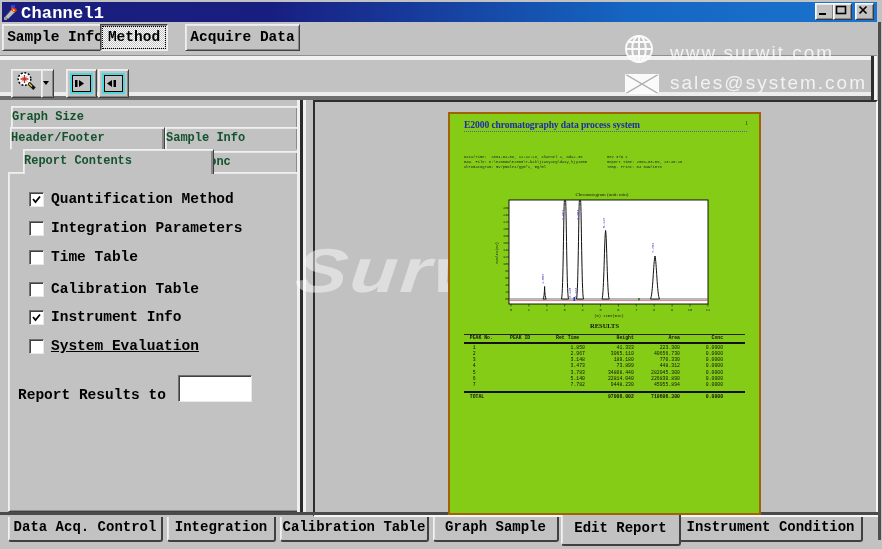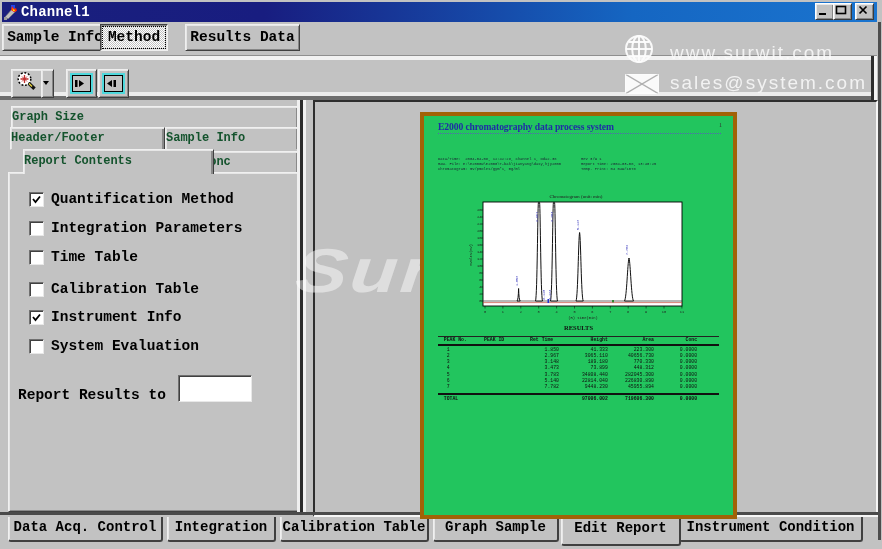--- a/index.html
+++ b/index.html
@@ -3,21 +3,21 @@
 <meta charset="utf-8">
 <style>
   html,body{margin:0;padding:0;}
   body{width:882px;height:549px;position:relative;overflow:hidden;
        background:#c2c2c2;font-family:"Liberation Mono",monospace;
        -webkit-font-smoothing:antialiased;}
   .abs{position:absolute;}
   
   #titlebar{left:2px;top:2px;width:875px;height:20px;
     background:linear-gradient(90deg,#1a1f7d 0%,#181d80 30%,#1566c2 72%,#1a74cf 100%);}
-  #titletxt{left:21px;top:4px;color:#fff;font-size:14px;font-weight:bold;letter-spacing:.2px;}
+  #titletxt{left:21px;top:4px;color:#fff;font-size:17px;font-weight:bold;letter-spacing:.2px;}
   .tbtn{top:3px;width:17px;height:15px;background:#c2c2c2;
     border:1px solid;border-color:#fff #3a3a3a #3a3a3a #fff;
     box-shadow:inset 1px 1px 0 #e8e8e8, inset -1px -1px 0 #878787;}
   
   .raised{background:#c2c2c2;border:1px solid;border-color:#efefef #404040 #404040 #efefef;
     box-shadow:inset 1px 1px 0 #e6e6e6, inset -1px -1px 0 #868686;}
   .sunken{background:#c2c2c2;border:1px solid;border-color:#404040 #efefef #efefef #404040;
     box-shadow:inset 1px 1px 0 #868686, inset -1px -1px 0 #e6e6e6;}
   
   .topbtn{top:24px;height:25px;font-size:14.5px;color:#000;font-weight:bold;
@@ -51,22 +51,22 @@
   #sp1{left:297px;top:100px;width:3px;height:413px;background:#f0f0f0;}
   #sp2{left:300px;top:100px;width:3px;height:413px;background:#2b2b2b;}
   #sp3{left:303px;top:100px;width:3px;height:413px;background:#f0f0f0;}
   
   #preview{left:313px;top:100px;width:561px;height:412px;background:#c1c1c1;
     border-top:2px solid #2e2e2e;border-left:2px solid #2e2e2e;
     border-right:2px solid #f6f6f6;border-bottom:3px solid #f6f6f6;}
   #botline{left:0;top:512px;width:878px;height:3px;background:#4a4a4a;}
   #winright{left:878px;top:22px;width:3px;height:518px;background:#4d4d4d;}
   
-  #page{left:420px;top:112px;width:309px;height:399px;background:#22c55e;
-    border:4px solid #a16207;z-index:5;}
+  #page{left:448px;top:112px;width:309px;height:399px;background:#84cc16;
+    border:2px solid #a16207;z-index:5;}
   
   .btab{top:517px;height:23px;background:#c2c2c2;z-index:2;
     border-left:1px solid #f0f0f0;border-right:2px solid #404040;
     border-bottom:2px solid #404040;border-radius:0 0 3px 3px;
     box-shadow:inset 1px 0 0 #e6e6e6;
     font-size:14px;font-weight:bold;text-align:center;line-height:21px;color:#000;white-space:nowrap;}
   #btabActive{top:515px;height:29px;z-index:3;line-height:26px;}
   
   .wm{color:rgba(250,250,250,0.85);font-family:"Liberation Sans",sans-serif;z-index:10;}
   #wmSurwit{left:293px;top:240px;font-size:62px;font-weight:bold;font-style:italic;
@@ -92,21 +92,21 @@
     </svg></div>
   <div class="abs tbtn" style="left:833px;"><svg width="15" height="13">
       <rect x="2.5" y="2.5" width="9" height="7" fill="none" stroke="#000" stroke-width="1.6"></rect>
     </svg></div>
   <div class="abs tbtn" style="left:855px;"><svg width="15" height="13">
       <path d="M3.5,2.5 L10.5,9.5 M10.5,2.5 L3.5,9.5" stroke="#000" stroke-width="1.7"></path>
     </svg></div>
 
   <div class="abs raised topbtn" style="left:2px;width:104px;">Sample Info</div>
   <div class="abs sunken topbtn" id="btnMethod" style="left:100px;width:66px;"><span class="focus"></span>Method</div>
-  <div class="abs raised topbtn" style="left:185px;width:113px;">Results Data</div>
+  <div class="abs raised topbtn" style="left:185px;width:113px;">Acquire Data</div>
 
   <div class="abs" id="band-top1"></div>
 <div class="abs" id="band-top2"></div>
   <div class="abs" id="band-bot1"></div>
 <div class="abs" id="band-bot2"></div>
   <div class="abs" id="band-right"></div>
 <div class="abs" id="band-right2"></div>
 
   <div class="abs raised toolbtn" id="zoombtn" style="left:11px;width:30px;">
     <svg width="28" height="25" viewBox="0 0 28 25">
@@ -164,21 +164,21 @@
     <div class="cblab" style="top:249px;">Time Table</div>
     <div class="cb" style="top:282px;"></div>
     <div class="cblab" style="top:281px;">Calibration Table</div>
     <div class="cb" style="top:310px;">
       <svg width="11" height="11">
         <path d="M2,5 L4.5,8 L9,2.5" stroke="#000" stroke-width="1.8" fill="none"></path>
       </svg>
     </div>
     <div class="cblab" style="top:309px;">Instrument Info</div>
     <div class="cb" style="top:339px;"></div>
-    <div class="cblab" style="top:338px;">System Evaluation</div>
+    <div class="cblab" style="top:338px;text-decoration:underline;">System Evaluation</div>
     <div class="cblab" style="left:18px;top:387px;">Report Results to</div>
     <div class="abs" style="left:178px;top:375px;width:72px;height:25px;background:#fff;
       border:1px solid;border-color:#707070 #e8e8e8 #e8e8e8 #707070;box-shadow:inset 1px 1px 0 #404040;"></div>
   </div>
 
   <div class="abs" id="sp1"></div>
 <div class="abs" id="sp2"></div>
 <div class="abs" id="sp3"></div>
 
   <div class="abs" id="preview"></div>

